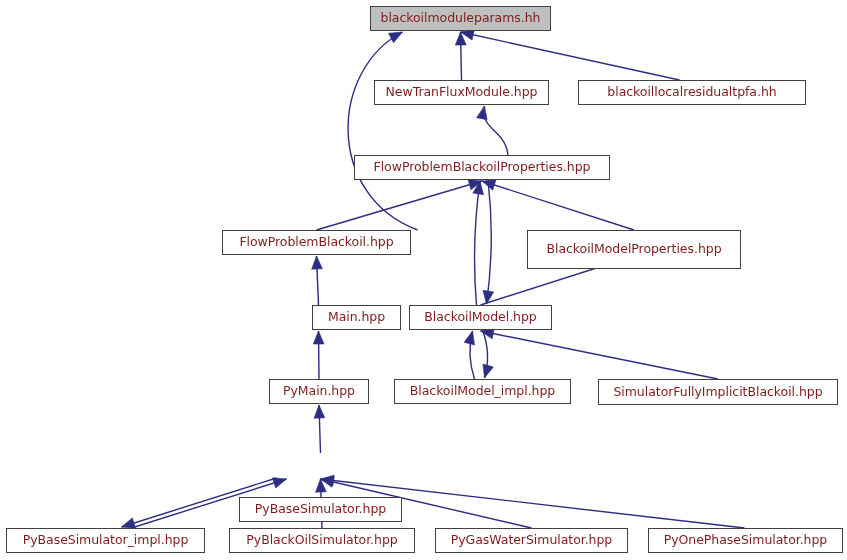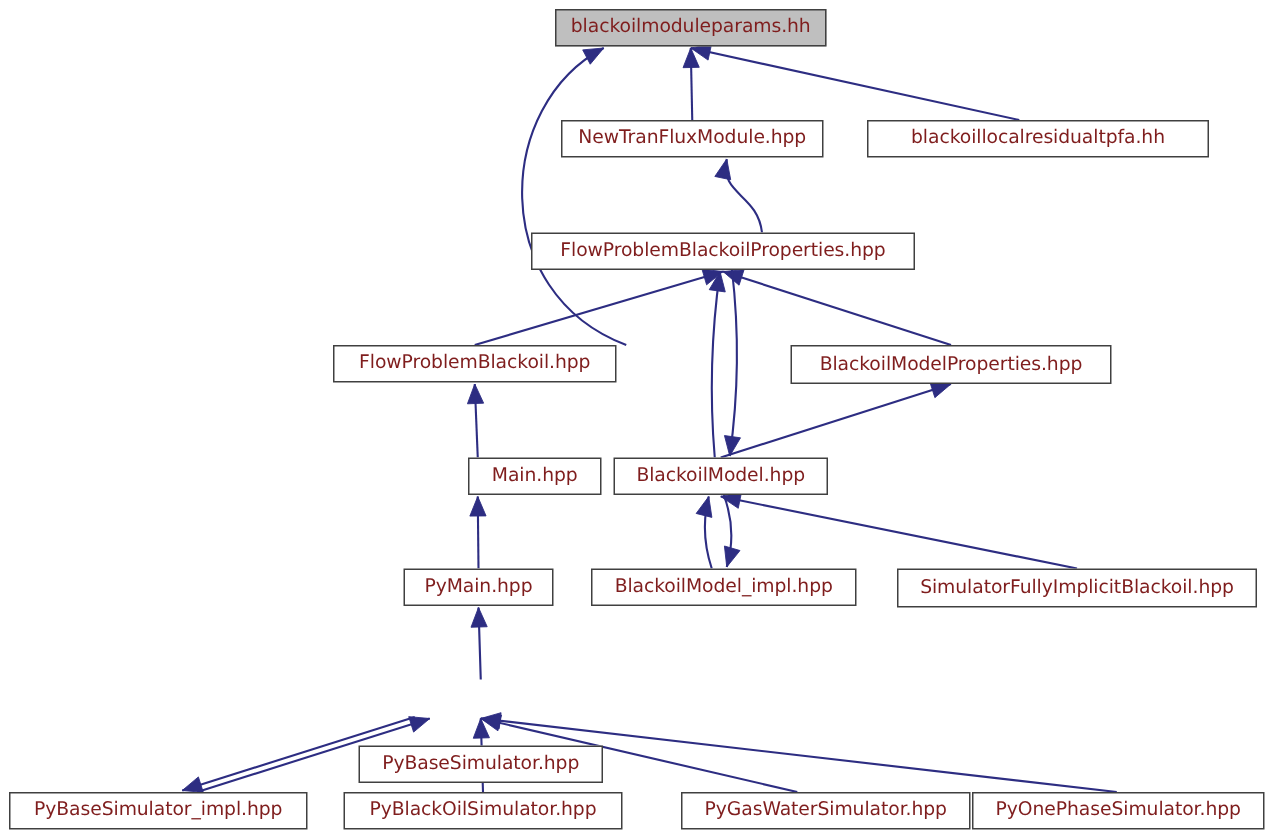--- a/index.html
+++ b/index.html
@@ -144,21 +144,21 @@
     </div>
     <div class="graph-node" style="left: 578px; top: 80px; width: 228px; height: 25px;">
       <span class="node-label">blackoillocalresidualtpfa.hh</span>
     </div>
     <div class="graph-node" style="left: 354px; top: 155px; width: 256px; height: 25px;">
       <span class="node-label">FlowProblemBlackoilProperties.hpp</span>
     </div>
     <div class="graph-node" style="left: 222px; top: 230px; width: 189px; height: 25px;">
       <span class="node-label">FlowProblemBlackoil.hpp</span>
     </div>
-    <div class="graph-node" style="left: 527px; top: 230px; width: 214px; height: 26px;">
+    <div class="graph-node" style="left: 527px; top: 230px; width: 214px; height: 39px;">
       <span class="node-label">BlackoilModelProperties.hpp</span>
     </div>
     <div class="graph-node" style="left: 274px; top: 305px; width: 89px; height: 25px; margin-left: 38px;">
       <span class="node-label">Main.hpp</span>
     </div>
     <div class="graph-node" style="left: 409px; top: 305px; width: 143px; height: 25px;">
       <span class="node-label">BlackoilModel.hpp</span>
     </div>
     <div class="graph-node" style="left: 269px; top: 379px; width: 100px; height: 25px;">
       <span class="node-label">PyMain.hpp</span>
@@ -171,19 +171,19 @@
     </div>
     <div class="graph-node" style="left: 239px; top: 453px; width: 163px; height: 25px; margin-top: 44px;">
       <span class="node-label">PyBaseSimulator.hpp</span>
     </div>
     <div class="graph-node" style="left: 6px; top: 528px; width: 199px; height: 25px;">
       <span class="node-label">PyBaseSimulator_impl.hpp</span>
     </div>
     <div class="graph-node" style="left: 229px; top: 528px; width: 186px; height: 25px;">
       <span class="node-label">PyBlackOilSimulator.hpp</span>
     </div>
-    <div class="graph-node" style="left: 435px; top: 528px; width: 193px; height: 25px; margin-left: 19px;">
+    <div class="graph-node" style="left: 435px; top: 528px; width: 193px; height: 25px;">
       <span class="node-label">PyGasWaterSimulator.hpp</span>
     </div>
     <div class="graph-node" style="left: 648px; top: 528px; width: 195px; height: 25px;">
       <span class="node-label">PyOnePhaseSimulator.hpp</span>
     </div>
   </div>
 
 </body></html>

